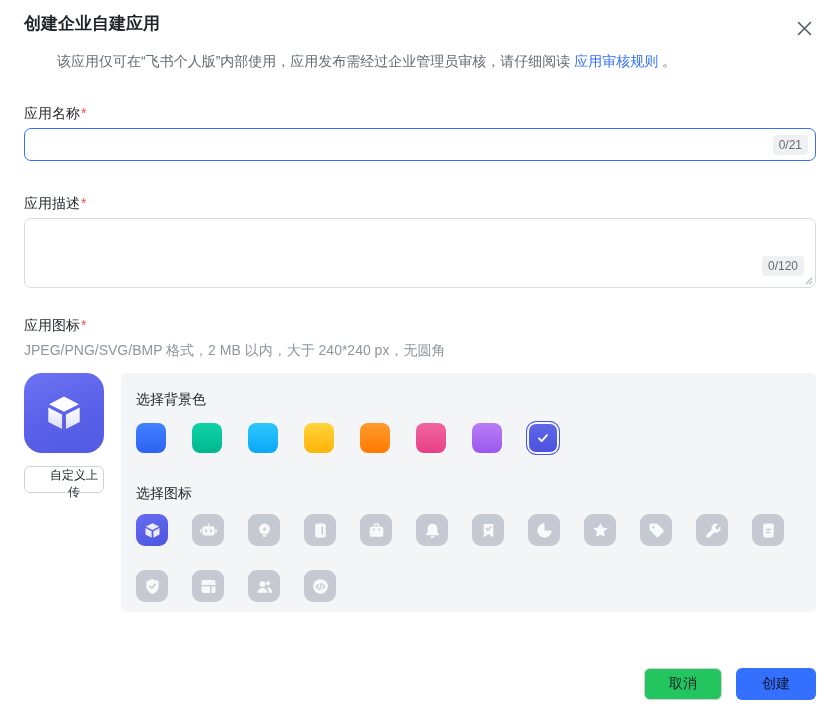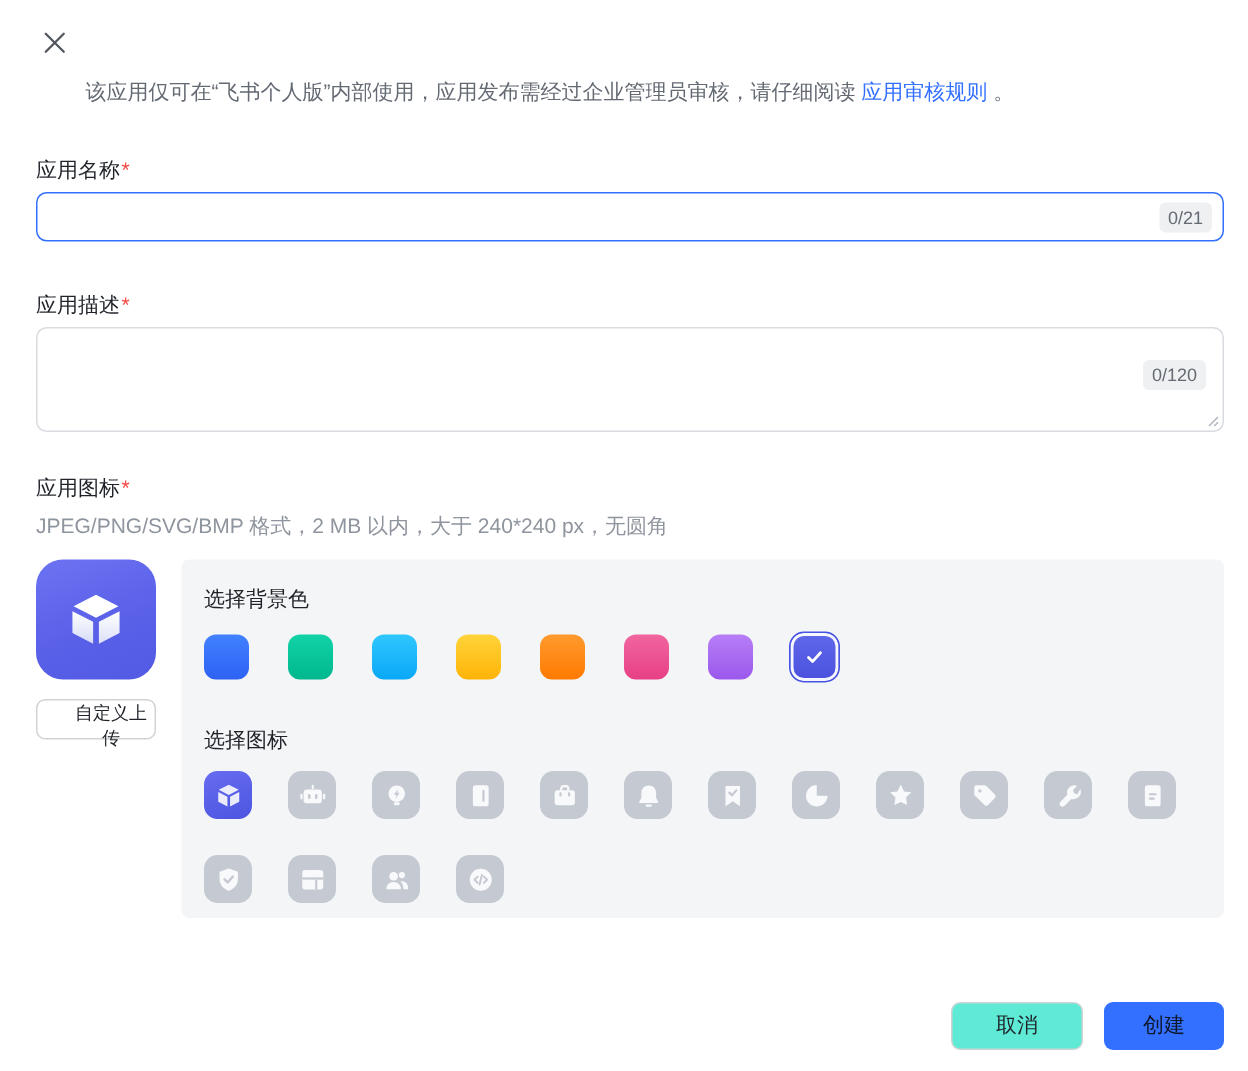--- a/index.html
+++ b/index.html
@@ -16,21 +16,21 @@
 
   .field-label { margin-top:32px; font-size:14px; line-height:20px; color:#1f2329; }
   .req { color:#f54a45; margin-left:1px; }
 
   .input-wrap { position:relative; margin-top:5px; height:33px; }
   .input-wrap input { width:100%; height:33px; border:1.5px solid #3370ff; border-radius:7px; outline:none; font-size:14px; padding:0 60px 0 10px; color:#1f2329; font-family:"Liberation Sans",sans-serif; }
   .counter { position:absolute; right:8px; top:50%; transform:translateY(-50%); background:#eff0f1; color:#646a73; font-size:12px; line-height:16px; padding:2px 6px; border-radius:4px; }
 
   .ta-wrap { position:relative; margin-top:5px; height:70px; }
   .ta-wrap textarea { width:100%; height:70px; border:1px solid #d8dbe0; border-radius:7px; outline:none; resize:none; font-size:14px; padding:8px 10px; color:#1f2329; font-family:"Liberation Sans",sans-serif; }
-  .ta-counter { position:absolute; right:12px; bottom:28px; background:#eff0f1; color:#646a73; font-size:12px; line-height:16px; padding:2px 6px; border-radius:4px; }
+  .ta-counter { position:absolute; right:12px; bottom:12px; background:#eff0f1; color:#646a73; font-size:12px; line-height:16px; padding:2px 6px; border-radius:4px; }
   .ta-resize { position:absolute; right:3px; bottom:3px; }
 
   .label-icon { margin-top:27px; }
   .hint { margin-top:5px; font-size:14px; line-height:20px; color:#8f959e; }
 
   .icon-row { margin-top:13px; display:flex; }
   .left-col { width:80px; flex:0 0 80px; }
   .preview { width:80px; height:80px; border-radius:18px; background:linear-gradient(160deg,#6c73f2 0%,#5a60e8 55%,#525ae3 100%); display:flex; align-items:center; justify-content:center; }
   .upload-btn { margin-top:13px; width:80px; height:27px; background:#fff; border:1px solid #d0d3d6; border-radius:6px; font-size:12px; color:#1f2329; cursor:pointer; font-family:"Liberation Sans",sans-serif;padding-left:20px; }
 
@@ -39,29 +39,30 @@
   .swatch-row { margin-top:14px; display:flex; align-items:center; height:34px; }
   .swatch { width:30px; height:30px; border-radius:8px; margin-right:26px; cursor:pointer; }
   .swatch.selected { width:34px; height:34px; border-radius:10px; border:1.5px solid #4653e3; box-shadow:inset 0 0 0 2px rgba(255,255,255,.95); margin:0 22px 0 -2px; display:flex; align-items:center; justify-content:center; }
   .picker-title { margin-top:30px; }
   .icon-grid { margin-top:13px; display:flex; flex-wrap:wrap; column-gap:24px; row-gap:24px; }
   .tile { width:32px; height:32px; border-radius:9px; background:#c5cad2; display:flex; align-items:center; justify-content:center; cursor:pointer; }
   .tile.selected { background:linear-gradient(160deg,#666df0,#4d54e0); }
 
   .footer { margin-top:56px; display:flex; justify-content:flex-end; gap:14px; }
   .btn { height:32px; border-radius:6px; font-size:14px; cursor:pointer; font-family:"Liberation Sans",sans-serif; }
-  .btn-cancel { width:88px; background:#5eead4; border:1px solid #d0d3d6; color:#1f2329; }
+  .btn-cancel { width:78px; background:#22c55e; border:1px solid #d0d3d6; color:#1f2329; }
   .btn-create { width:80px; background:#3370ff; border:none; color:#0f172a; }
 </style>
 </head>
 <body>
 
 <div class="dialog">
 
   <div class="hdr">
+    <div class="title">创建企业自建应用</div>
     <button class="close-btn">
       <svg width="17" height="17" viewBox="0 0 17 17" fill="none" stroke="#50555c" stroke-width="1.5" stroke-linecap="round">
           <path d="M2.5 2.5 L14.5 14.5 M14.5 2.5 L2.5 14.5"></path>
         </svg>
     </button>
   </div>
 
   <div class="subtitle"><span>该应用仅可在“飞书个人版”内部使用，应用发布需经过企业管理员审核，请仔细阅读</span> <a>应用审核规则</a> <span>。</span></div>
 
   <div class="field-label"><span>应用名称</span><span class="req">*</span></div>

